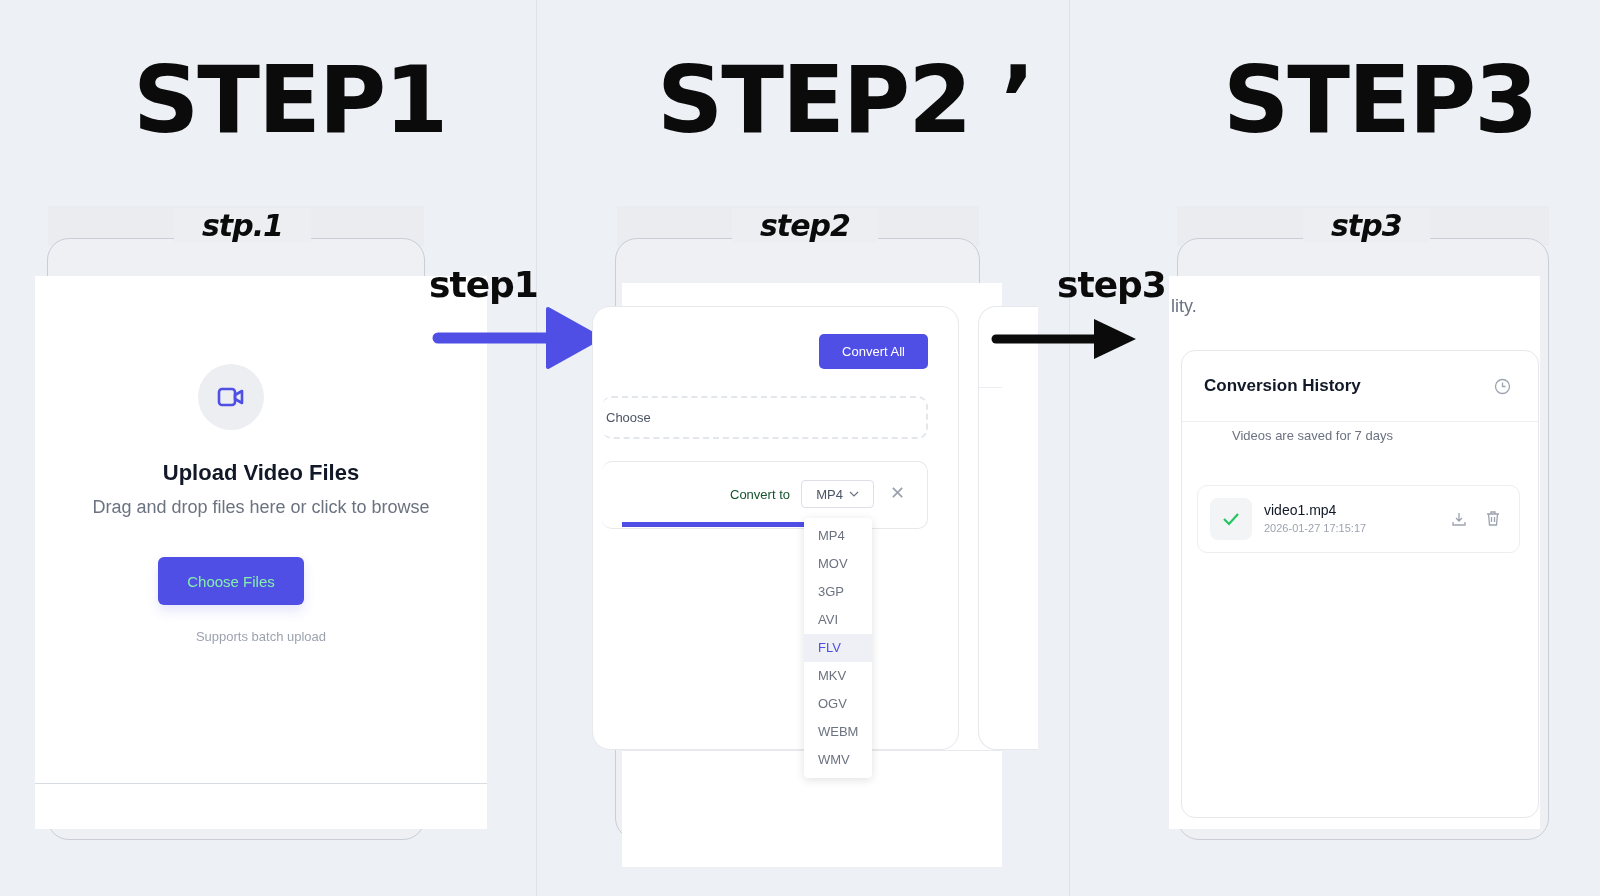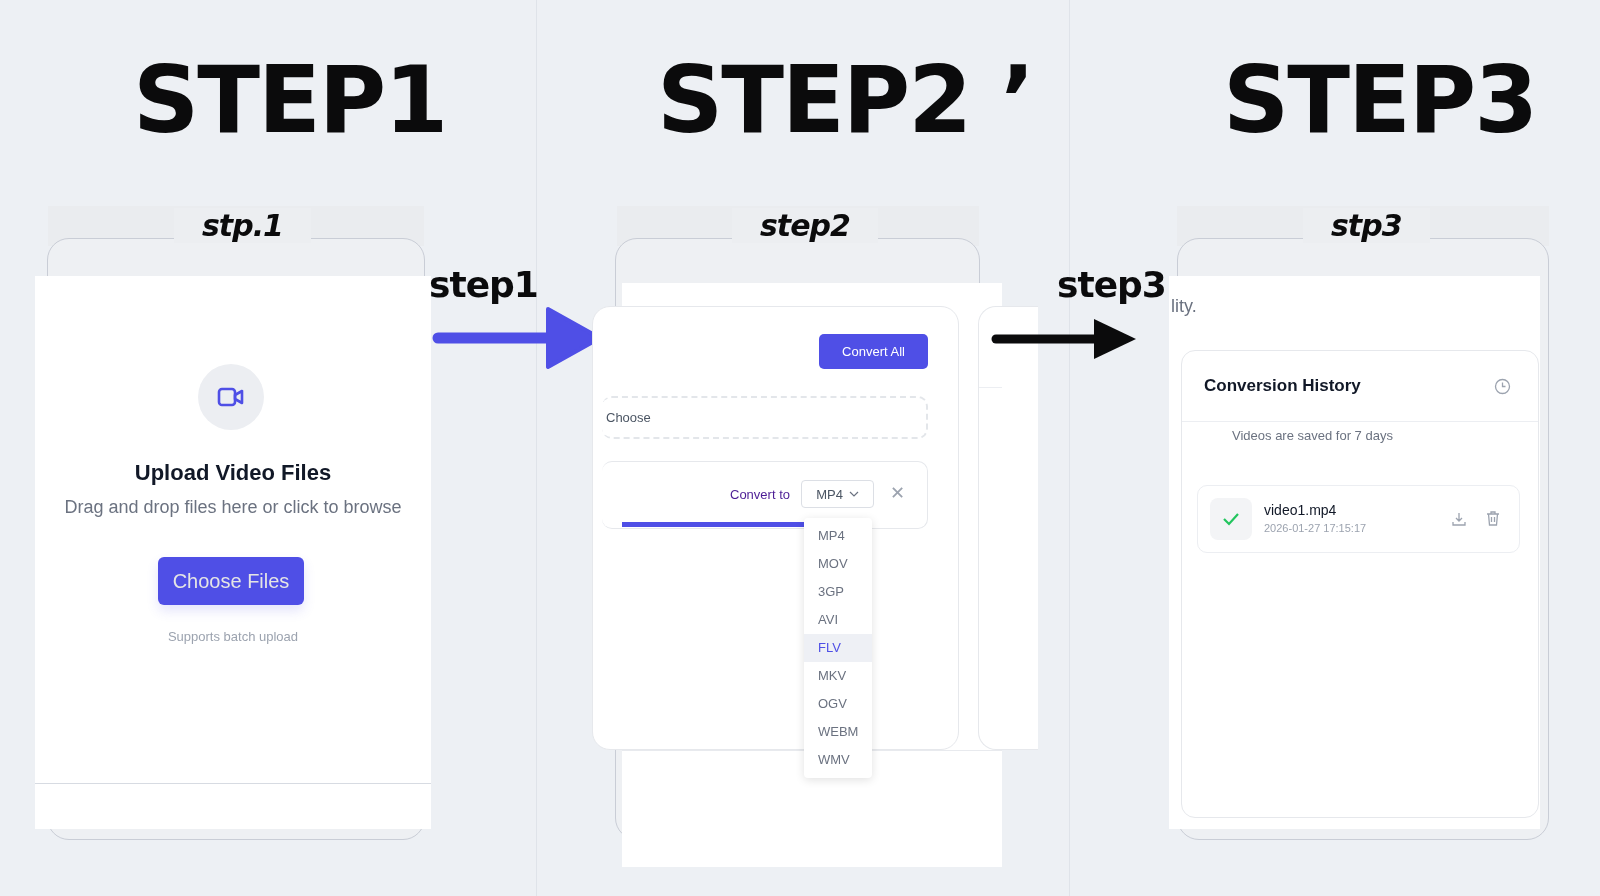--- a/index.html
+++ b/index.html
@@ -13,34 +13,34 @@
   .ghost-frame { position: absolute; border: 1px solid #c9cdd6; border-radius: 22px; background: #eef0f3; }
   .frame-header { position: absolute; background: #eaecef; height: 40px; }
   .hand-label { position: absolute; font-family: "DejaVu Sans", sans-serif; font-style: italic; font-size: 30px; font-weight: bold; color: #0b0b0c; letter-spacing: -1px; background: #eceef1; padding: 0 28px; }
 
   .panel { position: absolute; background: #ffffff; }
 
   
   .upload-icon-circle { position: absolute; left: 163px; top: 88px; width: 66px; height: 66px; border-radius: 50%; background: #eceef2; display: flex; align-items: center; justify-content: center; }
   .upload-title { position: absolute; left: 0; right: 0; top: 184px; text-align: center; font-size: 22px; font-weight: bold; color: #111827; }
   .upload-sub { position: absolute; left: 0; right: 0; top: 221px; text-align: center; font-size: 18px; color: #6b7280; }
-  .choose-btn { position: absolute; left: 123px; top: 281px; width: 146px; height: 48px; background: #4f4fe6; border-radius: 6px; color: #e5e5e5; font-size: 20px; display: flex; align-items: center; justify-content: center; box-shadow: 0 6px 12px rgba(79,79,230,0.15); border: none; }
+  .choose-btn { position: absolute; left: 123px; top: 281px; width: 146px; height: 48px; background: #4f4fe6; border-radius: 6px; color: #86efac; font-size: 15px; display: flex; align-items: center; justify-content: center; box-shadow: 0 6px 12px rgba(79,79,230,0.15); border: none; }
   .batch-note { position: absolute; left: 0; right: 0; top: 353px; text-align: center; font-size: 13px; color: #9ca3af; }
   .panel-rule { position: absolute; left: 0; right: 0; height: 1px; background: #d7dbe2; }
 
   
   .arrow-label { position: absolute; font-family: "DejaVu Sans", sans-serif; font-weight: bold; font-size: 36px; color: #0b0b0c; letter-spacing: -1px; }
 
   
   .conv-card { position: absolute; border: 1px solid #e6e8ec; border-radius: 18px; background: #fff; }
   .convert-all-btn { position: absolute; background: #4f4fe6; color: #fff; font-size: 13px; border-radius: 5px; display: flex; align-items: center; justify-content: center; border: none; }
   .drop-zone { position: absolute; border: 2px dashed #e3e6ea; border-radius: 10px; }
   .drop-zone span { position: absolute; left: 4px; top: 12px; font-size: 13px; color: #4b5563; }
   .file-row { position: absolute; border: 1px solid #e6e8ec; border-radius: 10px; }
-  .convert-to { position: absolute; font-size: 13px; color: #4c1d95; }
+  .convert-to { position: absolute; font-size: 13px; color: #14532d; }
   .format-select { position: absolute; border: 1px solid #dcdfe5; border-radius: 4px; font-size: 13px; color: #4b5563; display: flex; align-items: center; justify-content: center; gap: 6px; background: #fff; }
   .close-x { position: absolute; font-size: 18px; color: #9ca3af; }
   .progress-bar { position: absolute; height: 5px; background: #4f4fe6; }
   .dropdown { position: absolute; background: #fff; border-radius: 4px; box-shadow: 0 2px 10px rgba(0,0,0,0.12); padding: 4px 0; }
   .dropdown-item { height: 28px; line-height: 28px; padding-left: 14px; font-size: 13px; color: #6b7280; }
   .dropdown-item.active { background: #eef0f5; color: #4f4fe6; }
 
   
   .history-card { position: absolute; border: 1px solid #e6e8ec; border-radius: 14px; background: #fff; }
   .history-title { position: absolute; font-size: 17px; font-weight: bold; color: #111827; }
@@ -59,21 +59,21 @@
 <div class="divider" style="left:1069px;"></div>
 
 <div class="big-title" style="left:133px;">STEP1</div>
 <div class="big-title" style="left:657px;">STEP2 ’</div>
 <div class="big-title" style="left:1223px;">STEP3</div>
 
 <div class="frame-header" style="left:48px; top:206px; width:376px;"></div>
 <div class="ghost-frame" style="left:47px; top:238px; width:378px; height:602px;"></div>
 <div class="hand-label" style="left:174px; top:208px;">stp.1</div>
 
-<div class="panel" style="left:35px; top:276px; width:396px; height:553px;">
+<div class="panel" style="left:35px; top:276px; width:452px; height:553px;">
   <div class="upload-icon-circle">
     <svg width="28" height="22" viewBox="0 0 28 22">
       <rect x="2" y="3" width="16" height="16" rx="3" fill="none" stroke="#4f4fe6" stroke-width="2.6"></rect>
       <path d="M18 9 L25 5 L25 17 L18 13 Z" fill="none" stroke="#4f4fe6" stroke-width="2.6" stroke-linejoin="round"></path>
     </svg>
   </div>
   <div class="upload-title">Upload Video Files</div>
   <div class="upload-sub">Drag and drop files here or click to browse</div>
   <button class="choose-btn">Choose Files</button>
   <div class="batch-note">Supports batch upload</div>

